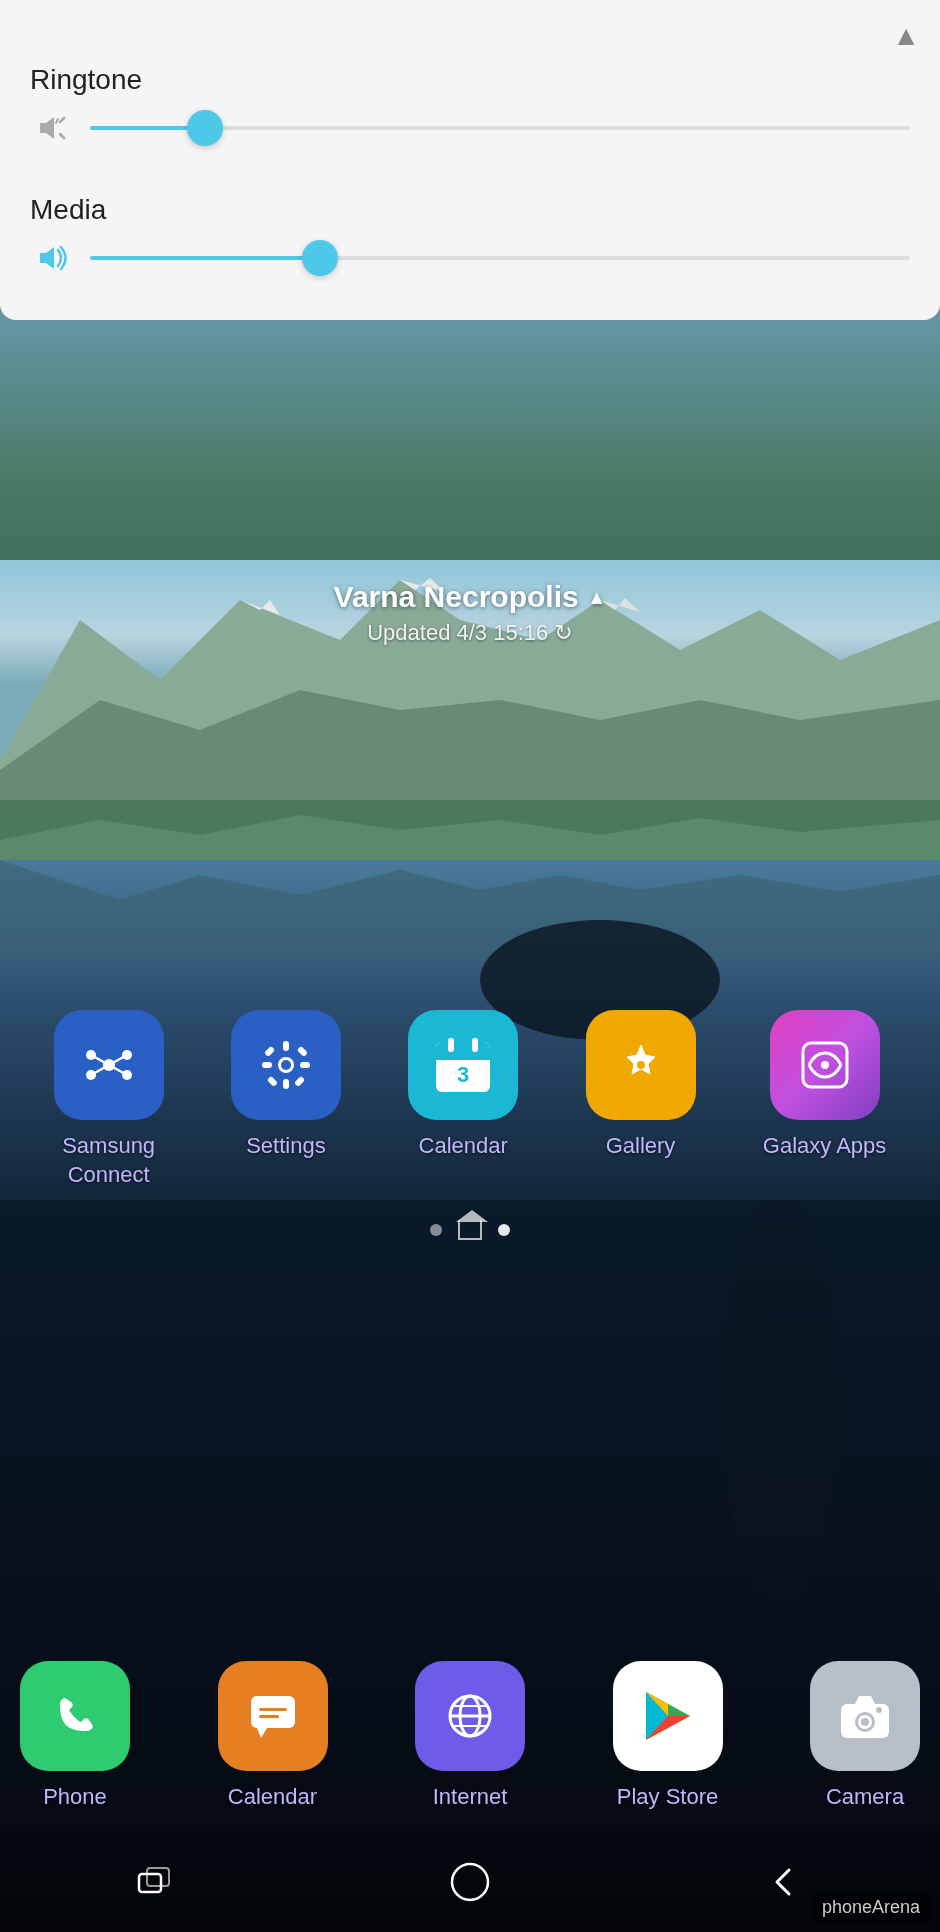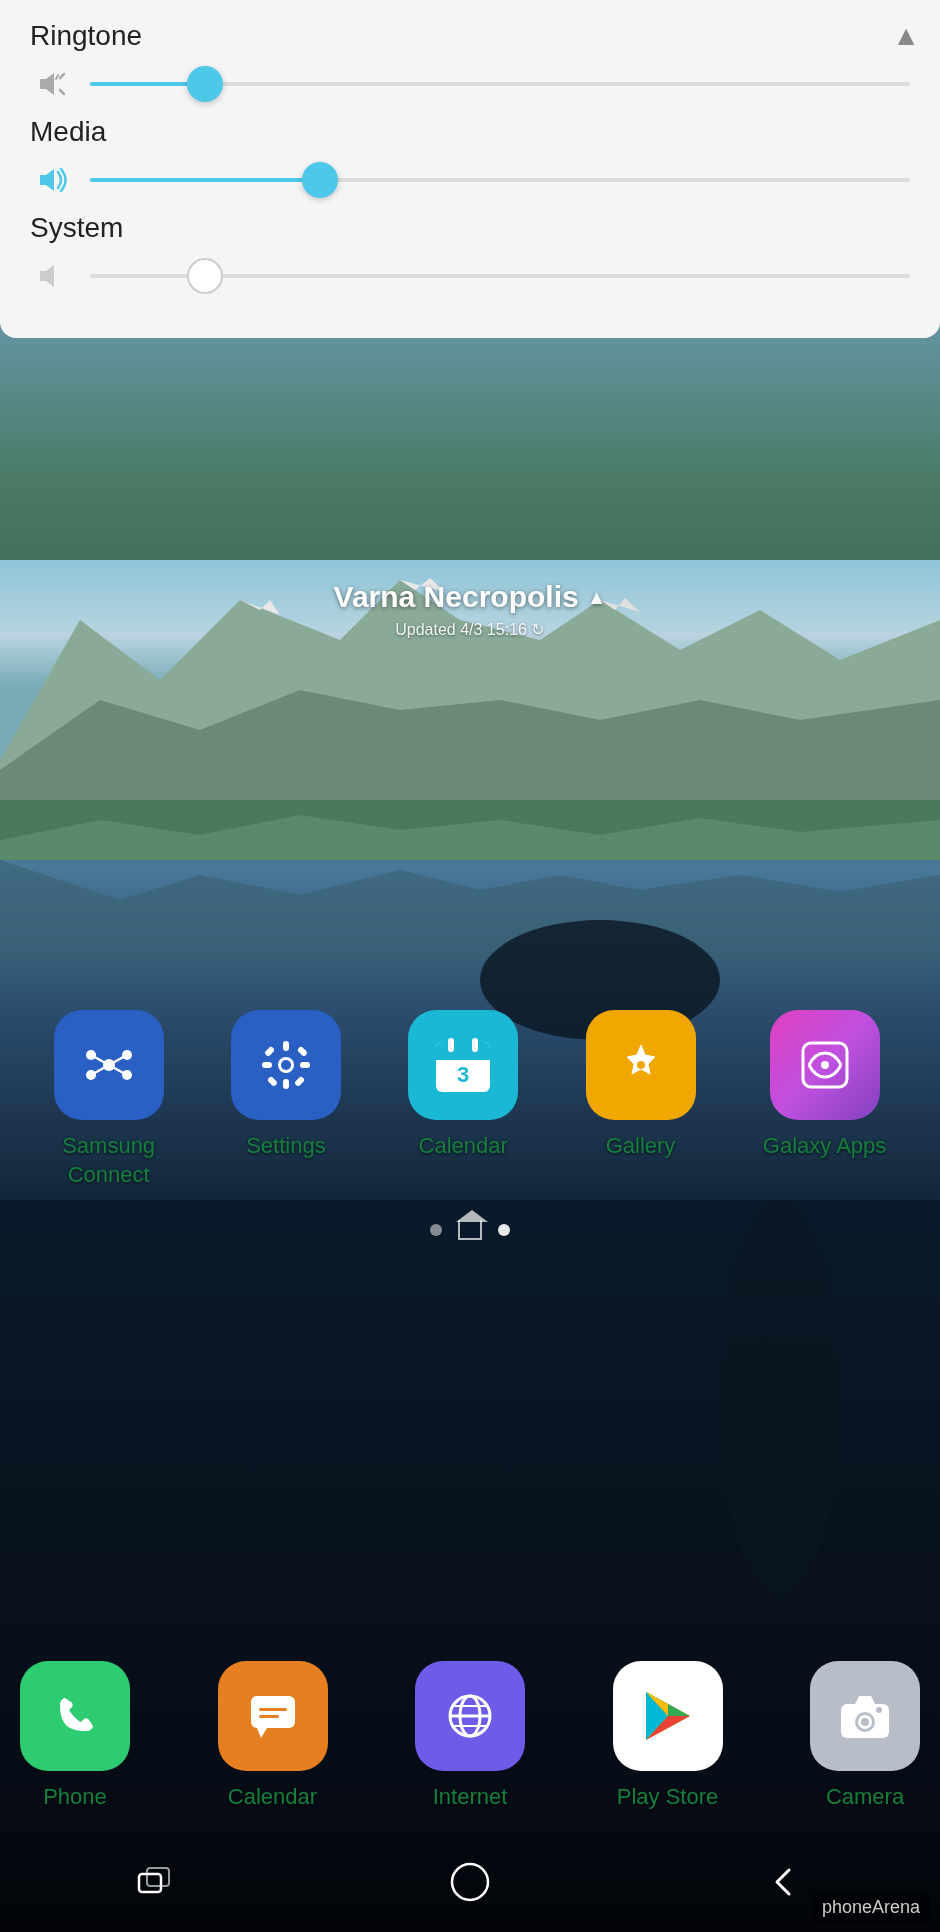--- a/index.html
+++ b/index.html
@@ -23,20 +23,21 @@
       border-bottom-right-radius: 16px;
     }
     .volume-row {
       margin-bottom: 10px;
     }
     .volume-label {
       font-size: 28px;
       color: #222;
       font-weight: 400;
       margin-bottom: 10px;
+      margin-top: 44px;
     }
     .volume-control {
       display: flex;
       align-items: center;
       gap: 16px;
     }
     .volume-icon {
       width: 44px;
       height: 44px;
       display: flex;
@@ -120,21 +121,21 @@
       font-size: 30px;
       font-weight: 600;
       text-shadow: 0 1px 4px rgba(0,0,0,0.5);
       display: flex;
       align-items: center;
       justify-content: center;
       gap: 8px;
       text-align: center;
     }
     .weather-updated {
-      font-size: 16px;
+      font-size: 22px;
       color: rgba(255,255,255,0.9);
       margin-top: 6px;
       text-shadow: 0 1px 3px rgba(0,0,0,0.5);
     }
 
     
     .app-grid {
       position: absolute;
       top: 1010px;
       left: 0;
@@ -155,21 +156,21 @@
       width: 110px;
       height: 110px;
       border-radius: 28px;
       display: flex;
       align-items: center;
       justify-content: center;
       font-size: 48px;
     }
     .app-icon-label {
       font-size: 22px;
-      color: #15803d;
+      color: #c4b5fd;
       text-align: center;
       text-shadow: 0 1px 3px rgba(0,0,0,0.7);
       line-height: 1.3;
     }
 
     
     .page-indicators {
       position: absolute;
       top: 1220px;
       left: 0;
@@ -527,30 +528,16 @@
         </svg>
       </div>
       <div class="slider-track">
         <div class="slider-fill" style="width:28%;background:#4dc8e8;"></div>
         <div class="slider-thumb" style="left:28%;"></div>
       </div>
     </div>
   </div>
 
 
-  <div class="volume-row">
-    <div class="volume-label">System</div>
-    <div class="volume-control">
-      <div class="volume-icon">
-        <svg width="36" height="36" viewBox="0 0 36 36" fill="none">
-          <path d="M6 13 L6 23 L12 23 L20 29 L20 7 L12 13 Z" fill="#ccc"></path>
-        </svg>
-      </div>
-      <div class="slider-track">
-        <div class="slider-fill" style="width:0%;"></div>
-        <div class="slider-thumb-empty" style="left:14%;"></div>
-      </div>
-    </div>
-  </div>
 
 </div>
 
 <div class="watermark">phoneArena</div>
 
 </body></html>

